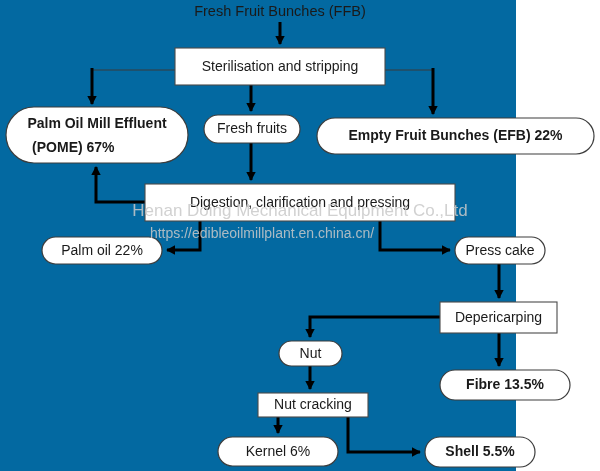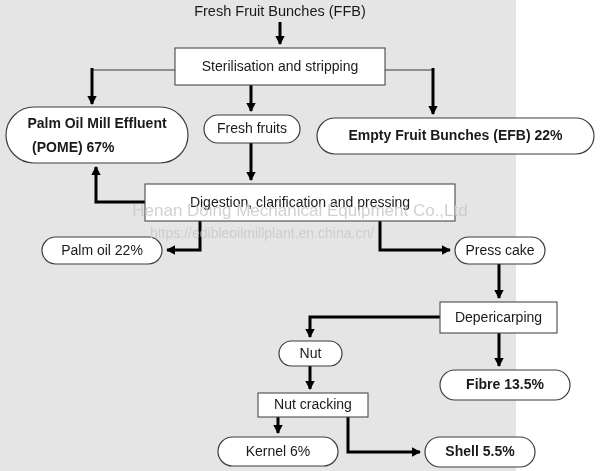--- a/index.html
+++ b/index.html
@@ -12,21 +12,21 @@
     width: 600px;
     height: 471px;
     font-family: "Liberation Sans", sans-serif;
     overflow: hidden;
     position: relative;
   }
   #flow-root {
     position: relative;
     width: 516px;
     height: 471px;
-    background: #e5e5e5;
+    background: #0369a1;
   }
   svg#flow-svg {
     position: absolute;
     left: 0;
     top: 0;
     width: 600px;
     height: 471px;
     display: block;
   }
   .node-rect {

